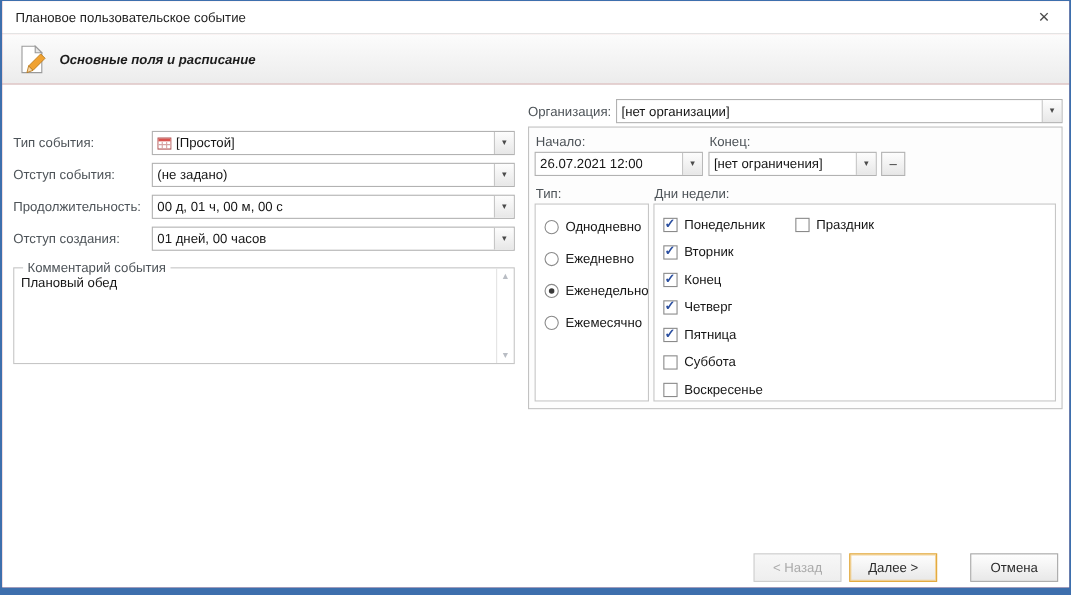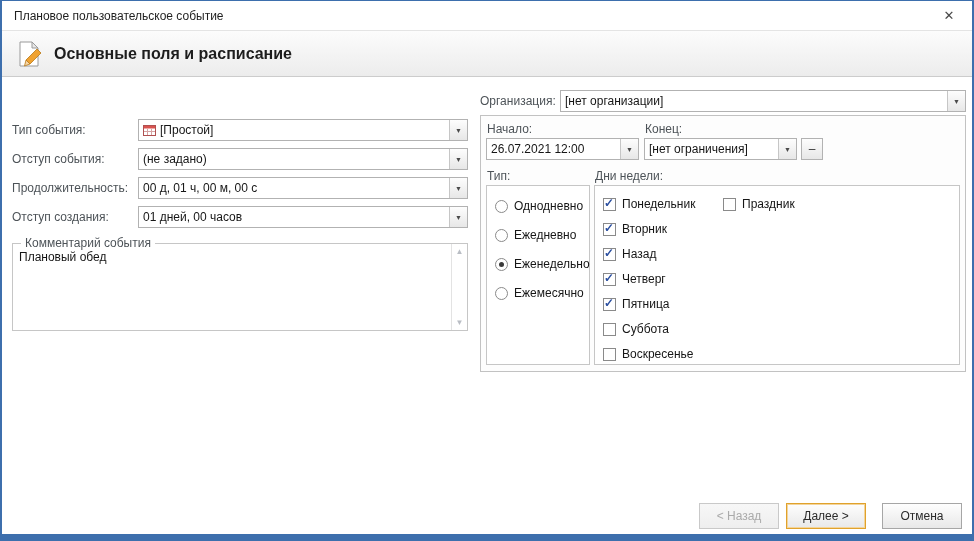--- a/index.html
+++ b/index.html
@@ -15,21 +15,21 @@
   .titlebar { height:29px; flex:0 0 29px; display:flex; align-items:center;
     padding:0 12px; background:#fff; }
   .titlebar .title { font-size:12px; color:#1f1f1f; }
   .close-btn { margin-left:auto; width:22px; height:22px; display:flex;
     align-items:center; justify-content:center; color:#4a4a4a; font-size:13px; cursor:default; }
 
   
   .header { height:47px; flex:0 0 47px; background:linear-gradient(#fcfcfc,#ececec);
     border-top:1px solid #e4e4e4; border-bottom:1px solid #cccccc;
     display:flex; align-items:center; gap:10px; padding:0 12px; }
-  .header-title { font-weight:bold; font-size:16px; color:#1d1d1d; }
+  .header-title { font-weight:bold; font-size:12px; color:#1d1d1d;font-style:italic; }
 
   .content { position:relative; flex:1; background:#fff; }
 
   .lbl { color:#4d5358; white-space:nowrap; }
 
   
   .field { height:22px; border:1px solid #b2b2b2; background:#fff;
     display:flex; align-items:center; padding-left:4px; overflow:hidden; }
   .field .val { color:#161616; white-space:nowrap; overflow:hidden; }
   .combo-btn { width:18px; align-self:stretch; margin-left:auto;
@@ -99,21 +99,21 @@
   .holiday-row { position:absolute; left:128px; top:8px; }
 
   
   .footer { position:absolute; right:10px; bottom:5px; display:flex; gap:7px; }
   .btn { min-width:80px; height:26px; border:1px solid #a6a6a6;
     background:linear-gradient(#fefefe,#e8e8e8); color:#2b2b2b;
     display:flex; align-items:center; justify-content:center; padding:0 10px; cursor:default; }
   .btn.disabled { color:#aaaaaa; border-color:#c9c9c9;
     background:linear-gradient(#f7f7f7,#eeeeee);margin-left:29px; }
   .btn.default { border-color:#e0a22c; box-shadow:inset 0 0 0 1px #f3d49b; }
-  .btn-cancel { margin-left:9px; }
+  .btn-cancel { margin-left:23px; }
 </style>
 </head>
 <body>
 
 <div class="window-frame">
   <div class="window">
 
     <div class="titlebar">
       <span class="title">Плановое пользовательское событие</span>
       <span class="close-btn">✕</span>
@@ -243,21 +243,21 @@
             <div class="opt-row">
               <span class="checkbox checked">
                   <span class="mark">✓</span>
                 </span>
               <span class="opt-lbl">Вторник</span>
             </div>
             <div class="opt-row">
               <span class="checkbox checked">
                   <span class="mark">✓</span>
                 </span>
-              <span class="opt-lbl">Назад</span>
+              <span class="opt-lbl">Конец</span>
             </div>
             <div class="opt-row">
               <span class="checkbox checked">
                   <span class="mark">✓</span>
                 </span>
               <span class="opt-lbl">Четверг</span>
             </div>
             <div class="opt-row">
               <span class="checkbox checked">
                   <span class="mark">✓</span>

